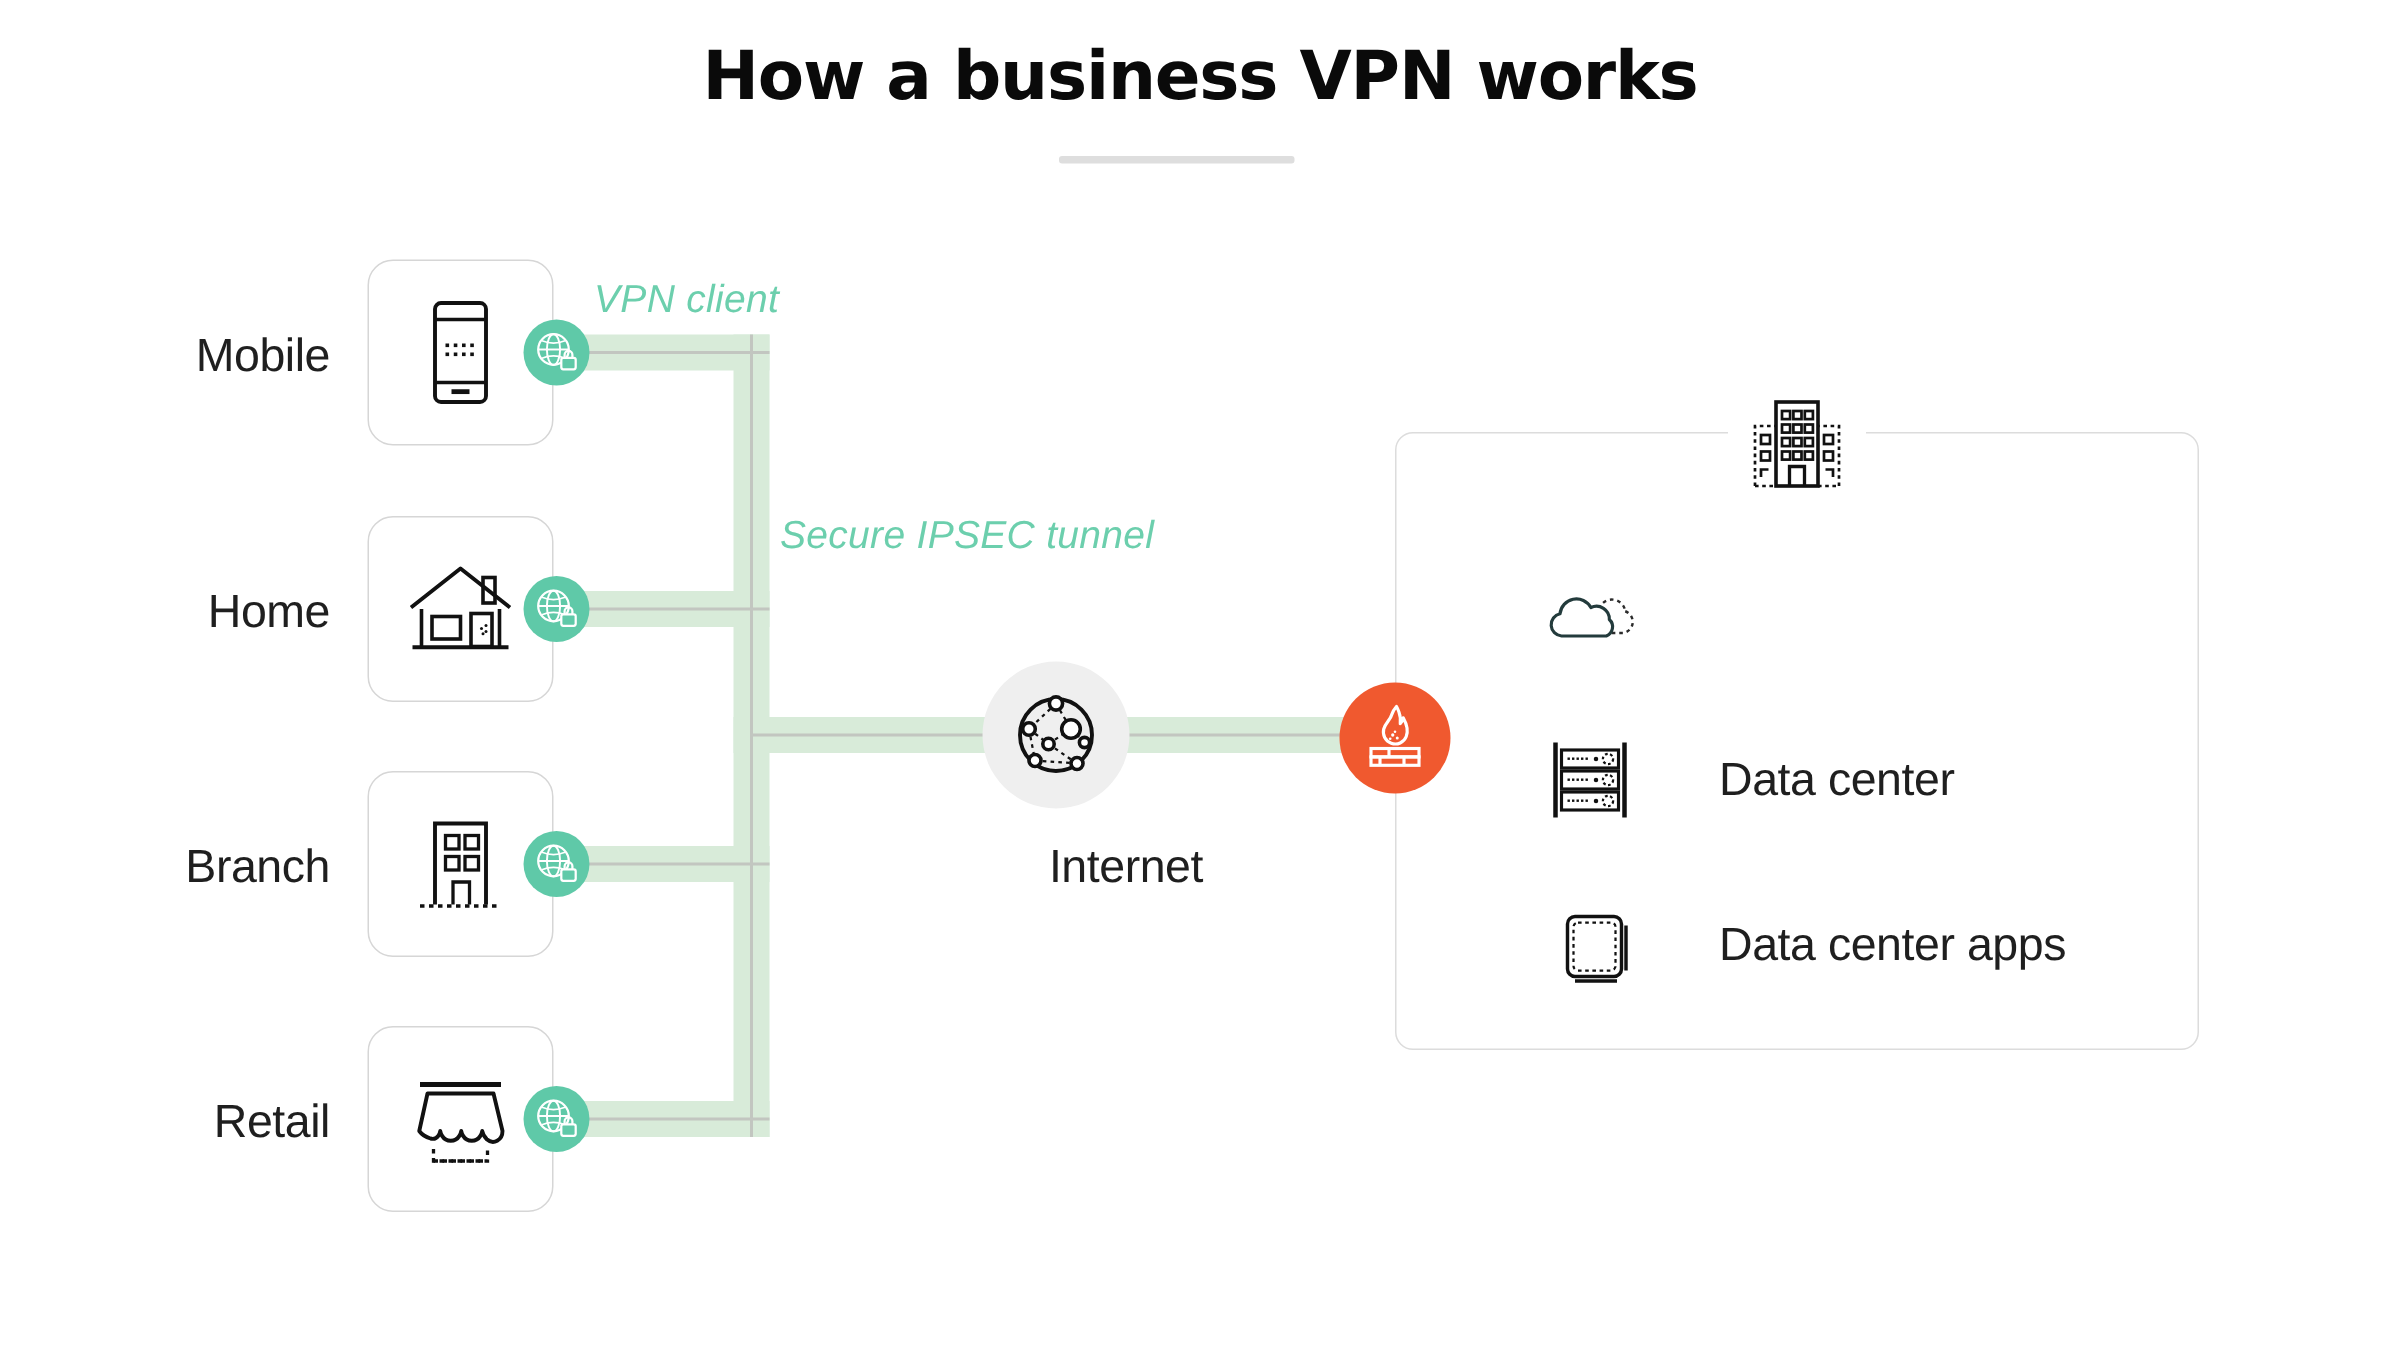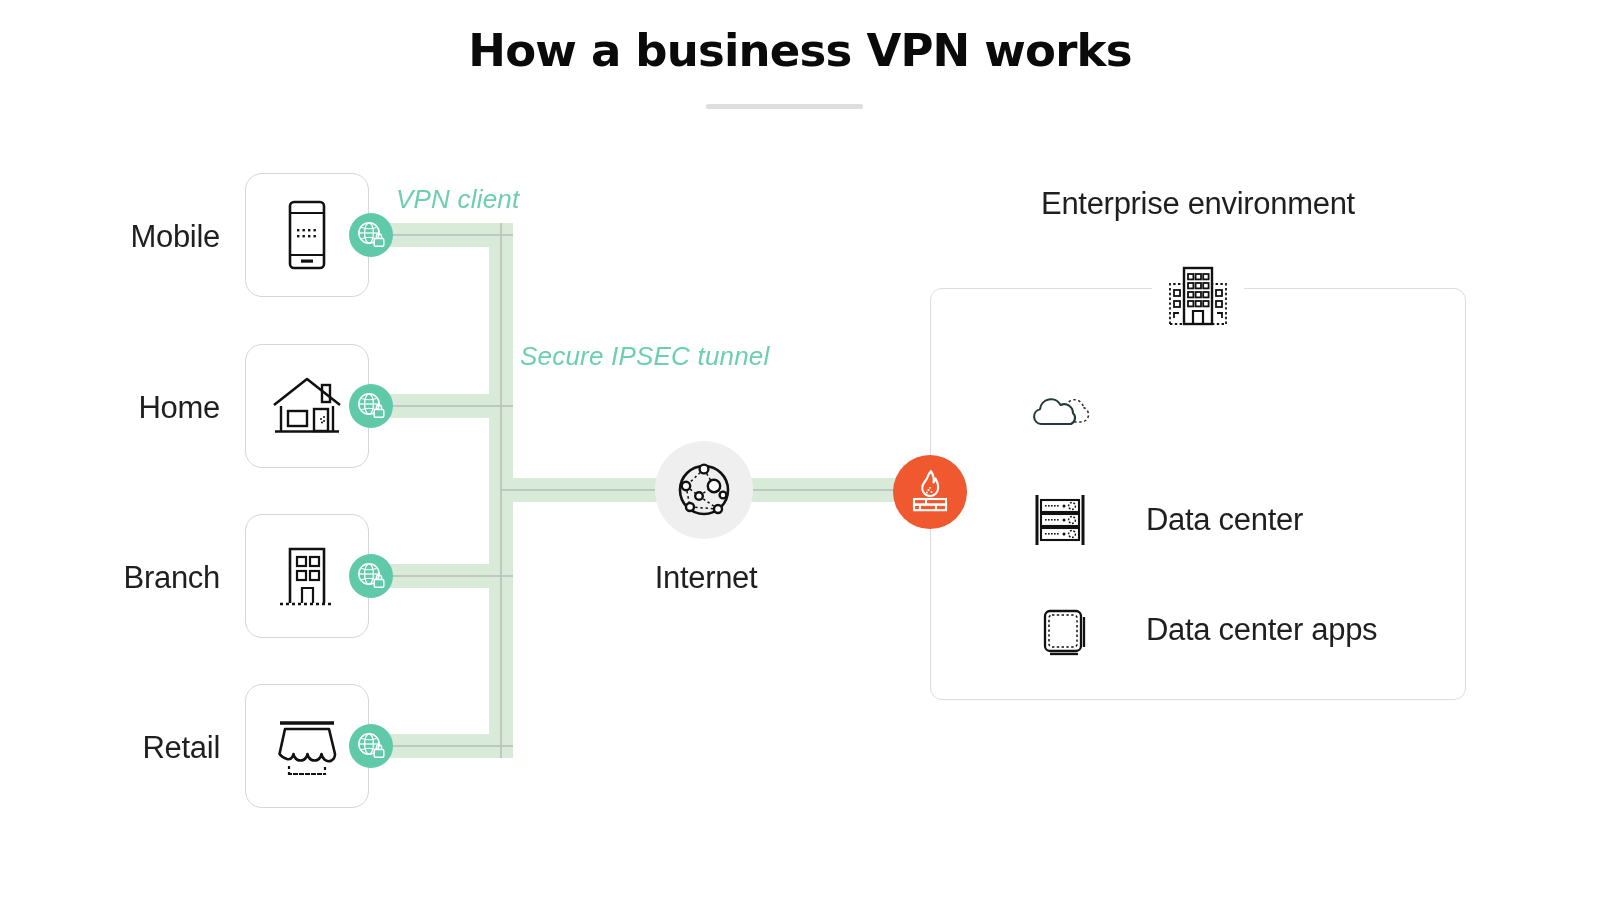--- a/index.html
+++ b/index.html
@@ -73,22 +73,22 @@
   .annot.ipsec { left: 520px; top: 341px; font-style: italic; }
 
   
   .internet-circle {
     position: absolute; left: 655px; top: 441px;
     width: 98px; height: 98px; border-radius: 50%;
     background: #efefef; z-index: 7;
     display: flex; align-items: center; justify-content: center;
   }
   .internet-label {
-    position: absolute; left: 596px; top: 560px; width: 220px;
-    text-align: center; font-size: 31px; color: #1f1f1f;
+    position: absolute; left: 582px; top: 560px; width: 220px;
+    text-align: right; font-size: 31px; color: #1f1f1f;
     letter-spacing: -0.3px;
   }
 
   
   .firewall-circle {
     position: absolute; left: 893px; top: 455px;
     width: 74px; height: 74px; border-radius: 50%;
     background: #f0592f; z-index: 9;
     display: flex; align-items: center; justify-content: center;
   }
@@ -300,21 +300,20 @@
       <g fill="none" stroke="#fff" stroke-width="2.1">
         <rect x="5" y="30" width="32" height="5.6"></rect>
         <rect x="5" y="35.6" width="32" height="5.6"></rect>
         <line x1="17" y1="30" x2="17" y2="35.6"></line>
         <line x1="11" y1="35.6" x2="11" y2="41.2"></line>
         <line x1="27" y1="35.6" x2="27" y2="41.2"></line>
       </g>
     </svg>
   </div>
 
-  <div class="enterprise-title">Enterprise environment</div>
   <div class="enterprise-box"></div>
 
   <div class="building-notch">
     <svg width="88" height="62" viewBox="0 0 88 62">
 
       <polyline points="16,60 16,20 30,20" fill="none" stroke="#111" stroke-width="1.8" stroke-dasharray="2.4,2.4"></polyline>
       <line x1="16" y1="60" x2="30" y2="60" stroke="#111" stroke-width="1.8" stroke-dasharray="2.4,2.4"></line>
       <rect x="20" y="26" width="6" height="6" fill="none" stroke="#111" stroke-width="1.8"></rect>
       <rect x="20" y="37" width="6" height="6" fill="none" stroke="#111" stroke-width="1.8"></rect>
       <polyline points="20,54 20,49 25,49" fill="none" stroke="#111" stroke-width="1.8"></polyline>

